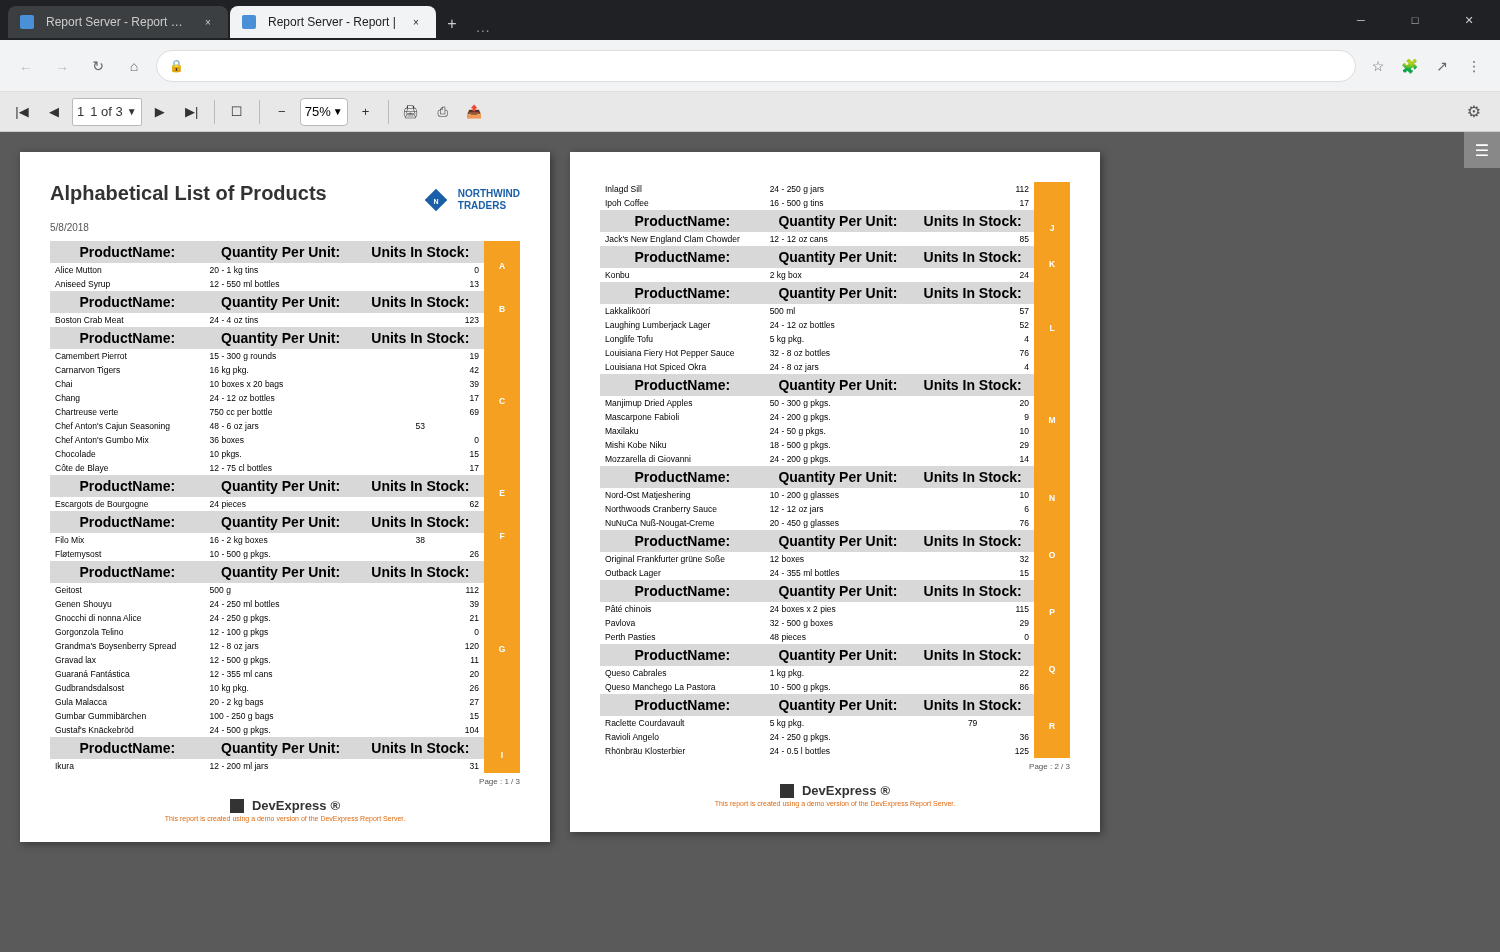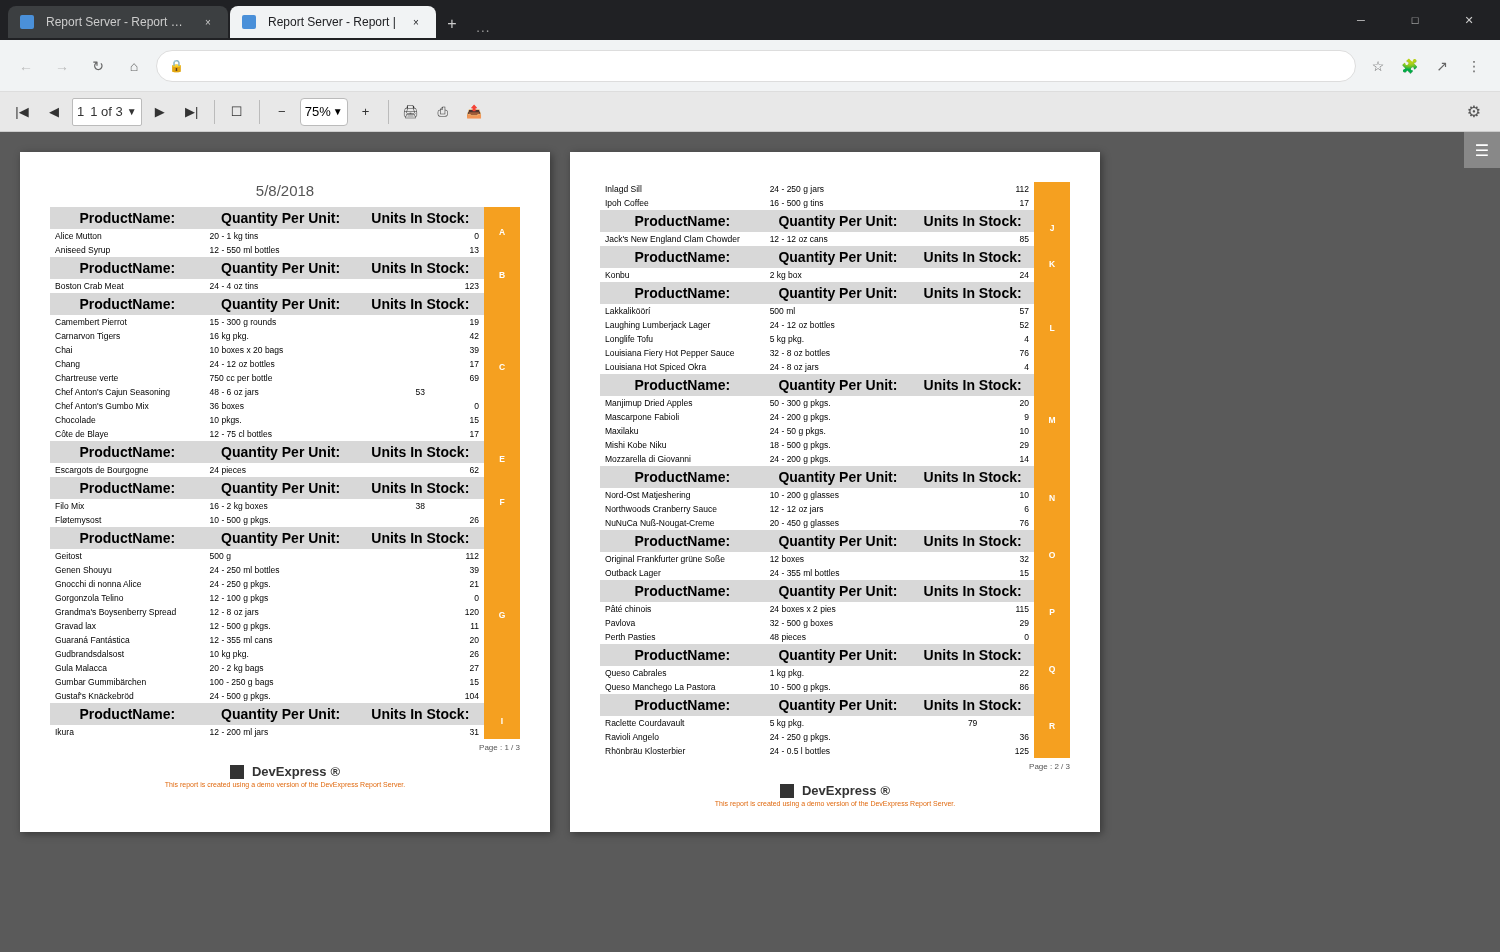--- a/index.html
+++ b/index.html
@@ -229,22 +229,22 @@
       align-items: flex-start;
       justify-content: space-between;
       margin-bottom: 4px;
     }
     .report-title {
       font-size: 20px;
       font-weight: bold;
       color: #333;
     }
     .report-date {
-      text-align: center;
-      font-size: 15px;
+      text-align: left;
+      font-size: 10px;
       color: #555;
       margin-bottom: 8px;
     }
 
     .report-table {
       width: 100%;
       border-collapse: collapse;
       font-size: 9px;
     }
     .report-table th {
@@ -387,20 +387,32 @@
 </div>
 
 <div style="position:relative;background:#5a5a5a;">
   <div style="position:absolute;right:0;top:0;width:36px;height:36px;display:flex;align-items:center;justify-content:center;background:#888;cursor:pointer;z-index:10;">
     <span style="color:white;font-size:16px;">☰</span>
   </div>
 
   <div class="content-area">
 
     <div class="report-page">
+      <div class="report-header">
+        <div>
+          <div class="report-title">Alphabetical List of Products</div>
+        </div>
+        <div class="logo-wrapper">
+          <svg width="36" height="36" viewBox="0 0 36 36">
+            <rect x="10" y="10" width="16" height="16" fill="#1a5fa8" transform="rotate(45 18 18)"></rect>
+            <text x="18" y="22" font-size="7" font-weight="bold" fill="white" text-anchor="middle">N</text>
+          </svg>
+          <div style="font-size:10px;font-weight:bold;color:#1a5fa8;line-height:1.2;">NORTHWIND<br>TRADERS</div>
+        </div>
+      </div>
       <div class="report-date">5/8/2018</div>
 
       <table class="report-table">
         <tbody>
 
           <tr class="section-header-row">
             <th>ProductName:</th>
             <th>Quantity Per Unit:</th>
             <th>Units In Stock:</th>
             <td class="section-letter" rowspan="3">A</td>

